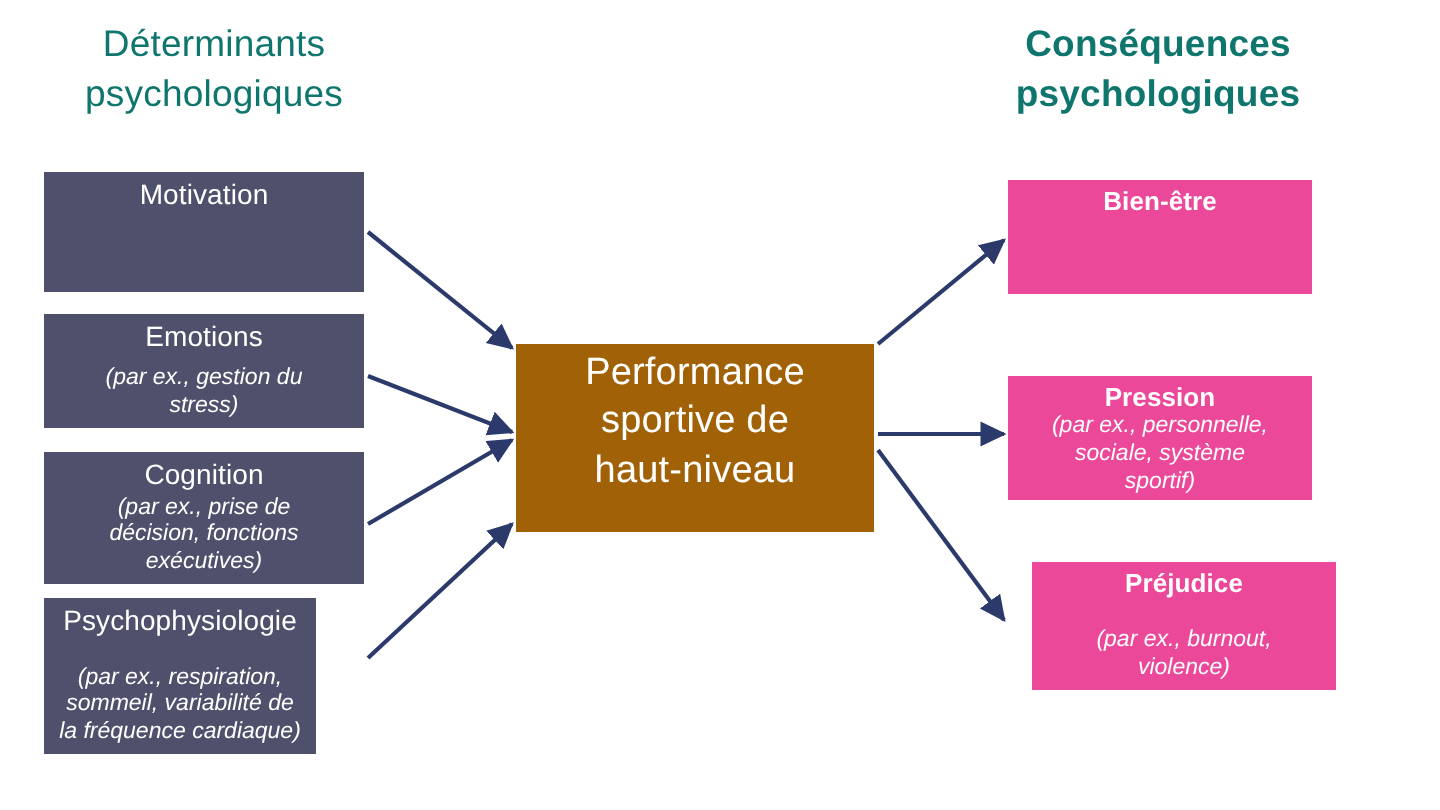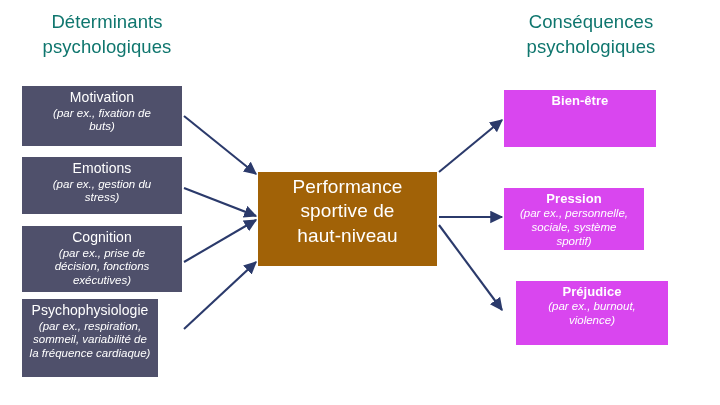--- a/index.html
+++ b/index.html
@@ -23,30 +23,30 @@
     position: absolute;
     text-align: center;
     color: #0f766e;
     font-size: 18.5px;
     font-weight: 400;
     line-height: 1.35;
     letter-spacing: 0.1px;
     white-space: pre-line;
   }
   #heading-left  { left: 12px;  top: 10px; width: 190px; }
-  #heading-right { left: 496px; top: 10px; width: 190px; }
+  #heading-right { left: 484px; top: 10px; width: 190px; font-weight: bold; }
 
   
   .node {
     position: absolute;
     box-sizing: border-box;
     display: flex;
     flex-direction: column;
     align-items: center;
-    justify-content: flex-start;
+    justify-content: space-between;
     text-align: center;
     color: #ffffff;
     padding: 3px 4px;
     z-index: 3;
   }
   .node .title {
     font-size: 13.5px;
     font-weight: 700;
     line-height: 1.18;
     letter-spacing: 0.05px;
@@ -62,21 +62,21 @@
   }
 
   
   .node.determinant {
     background: #4F506B;
   }
   .node.determinant .title { font-weight: 400; font-size: 14px; }
 
   
   .node.consequence {
-    background: #d946ef;
+    background: #ec4899;
   }
   .node.consequence .title { font-weight: 700; font-size: 13px; }
 
   
   #node-center {
     background: #a16207;
     left: 258px;
     top: 172px;
     width: 179px;
     height: 94px;
@@ -90,21 +90,21 @@
   }
 
   
   #node-motivation        { left: 22px; top: 86px;  width: 160px; height: 60px; }
   #node-emotions          { left: 22px; top: 157px; width: 160px; height: 57px; }
   #node-cognition         { left: 22px; top: 226px; width: 160px; height: 66px; }
   #node-psychophysiologie { left: 22px; top: 299px; width: 136px; height: 78px; }
 
   
   #node-bienetre  { left: 504px; top: 90px;  width: 152px; height: 57px; }
-  #node-pression  { left: 504px; top: 188px; width: 140px; height: 62px; }
+  #node-pression  { left: 504px; top: 188px; width: 152px; height: 62px; }
   #node-prejudice { left: 516px; top: 281px; width: 152px; height: 64px; }
 
   
   #arrows {
     position: absolute;
     left: 0; top: 0;
     width: 720px;
     height: 405px;
     z-index: 1;
     pointer-events: none;
@@ -133,22 +133,20 @@
   </svg>
 
   <div id="heading-left" class="col-heading">Déterminants
 psychologiques</div>
 
   <div id="heading-right" class="col-heading">Conséquences
 psychologiques</div>
 
   <div id="node-motivation" class="node determinant">
     <div class="title">Motivation</div>
-    <div class="sub">(par ex., fixation de
-buts)</div>
   </div>
 
   <div id="node-emotions" class="node determinant">
     <div class="title">Emotions</div>
     <div class="sub">(par ex., gestion du
 stress)</div>
   </div>
 
   <div id="node-cognition" class="node determinant">
     <div class="title">Cognition</div>

